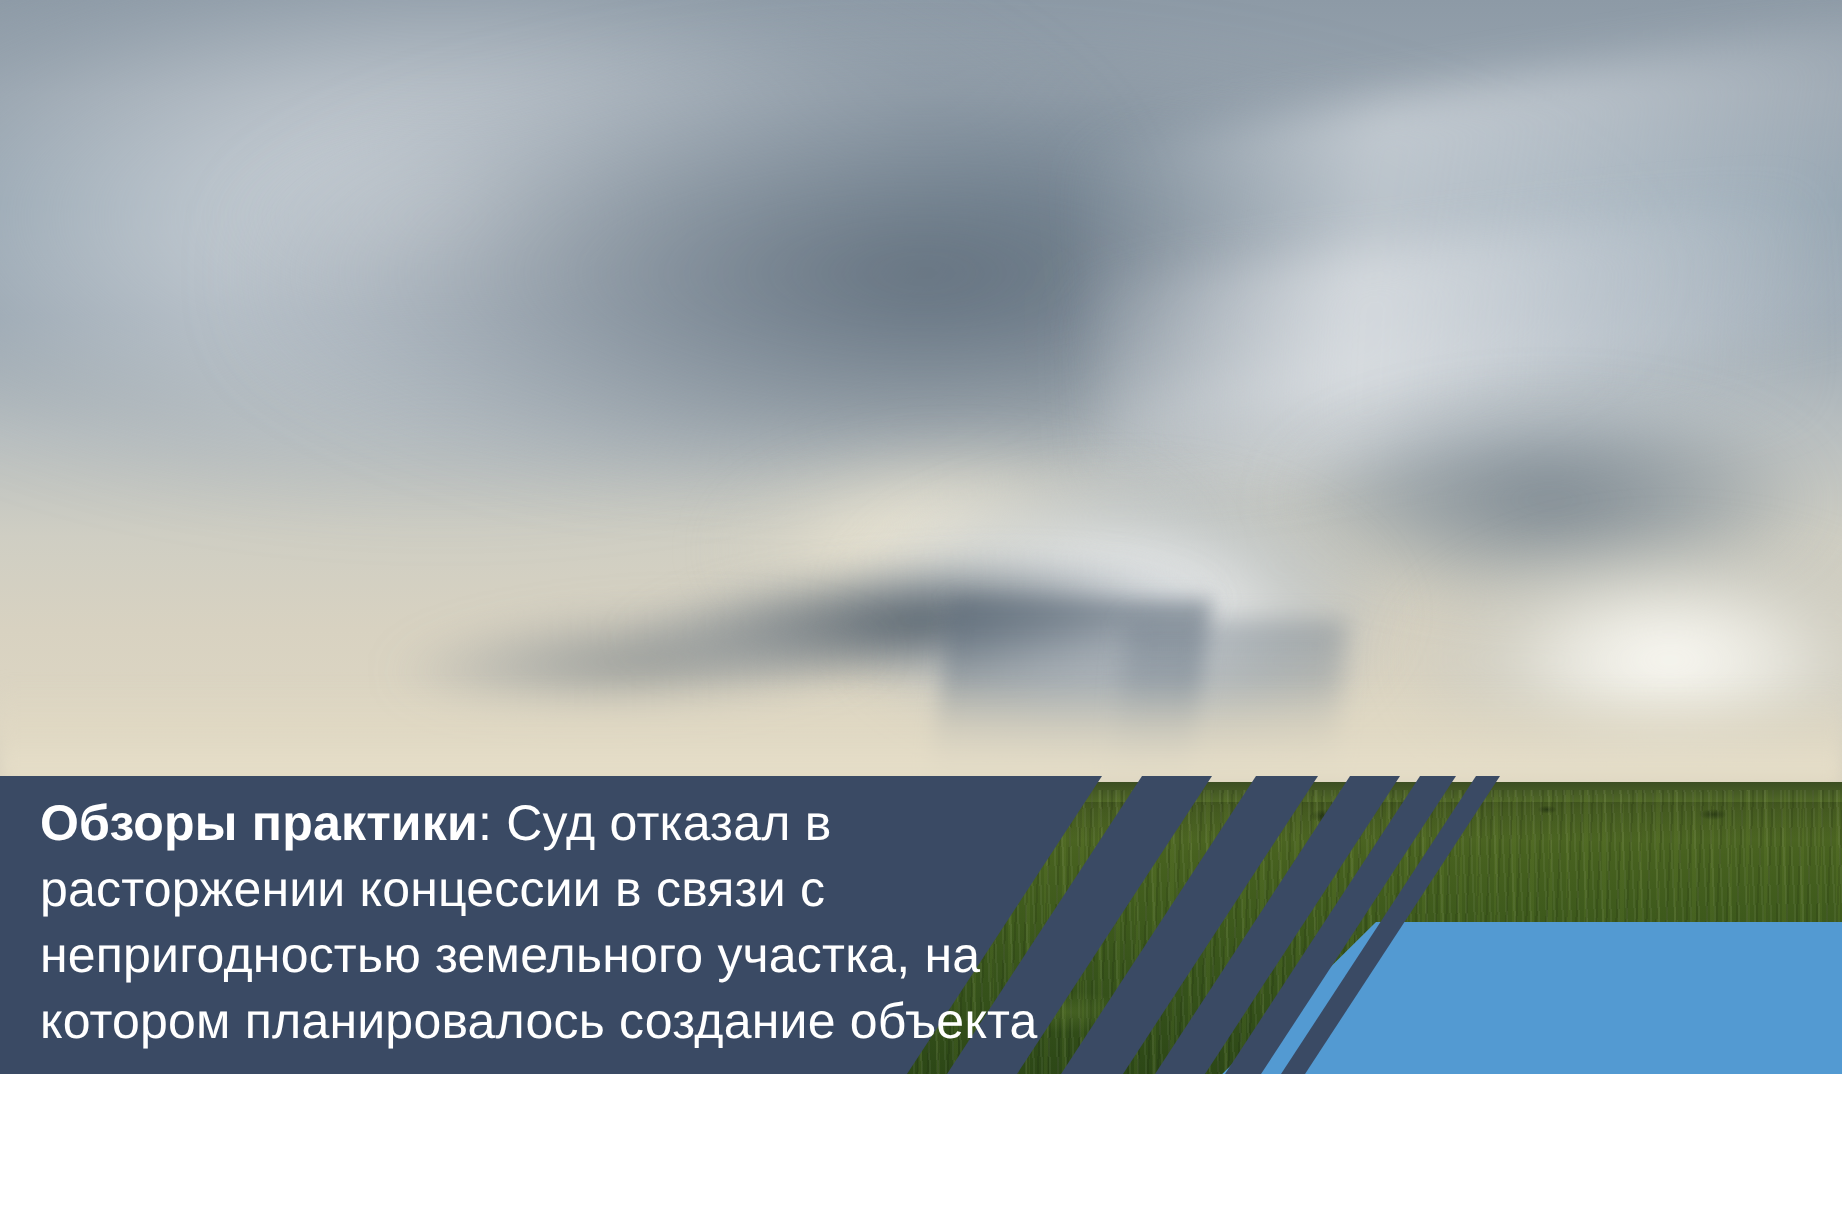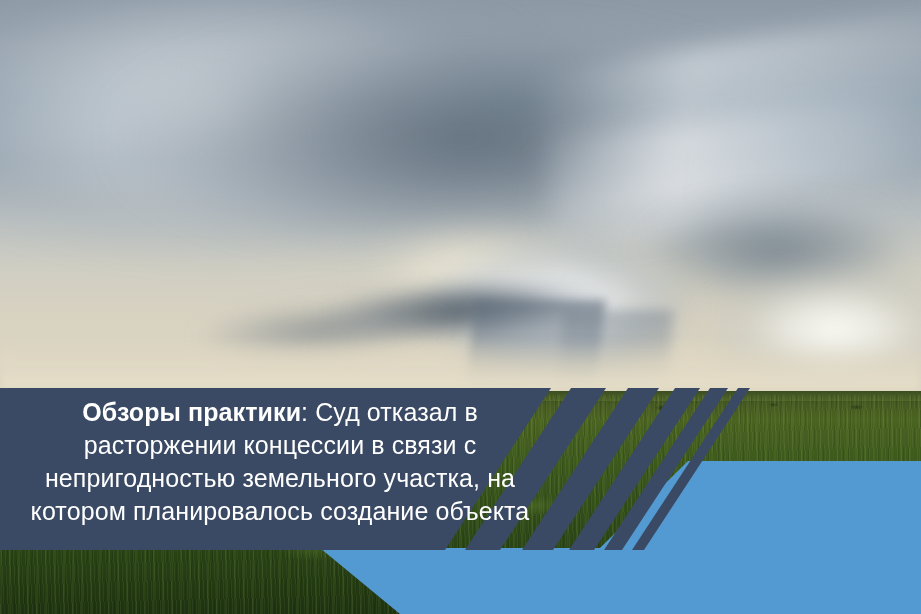--- a/index.html
+++ b/index.html
@@ -1,22 +1,21 @@
 <!DOCTYPE html>
 <html><head>
 <meta charset="utf-8">
 <style>
   html,body{margin:0;padding:0;background:#fff;}
   body{font-family:"Liberation Sans","DejaVu Sans",sans-serif;}
 
   #banner{
     position:relative;
-    width:921px;height:614px;
+    width:921px;height:537px;
     overflow:hidden;
-    text-align:center;
   }
 
   
   .photo{position:absolute;inset:0;overflow:hidden;}
 
   
   .sky{
     position:absolute;left:0;top:0;width:921px;height:394px;
     background:
       linear-gradient(to bottom,

